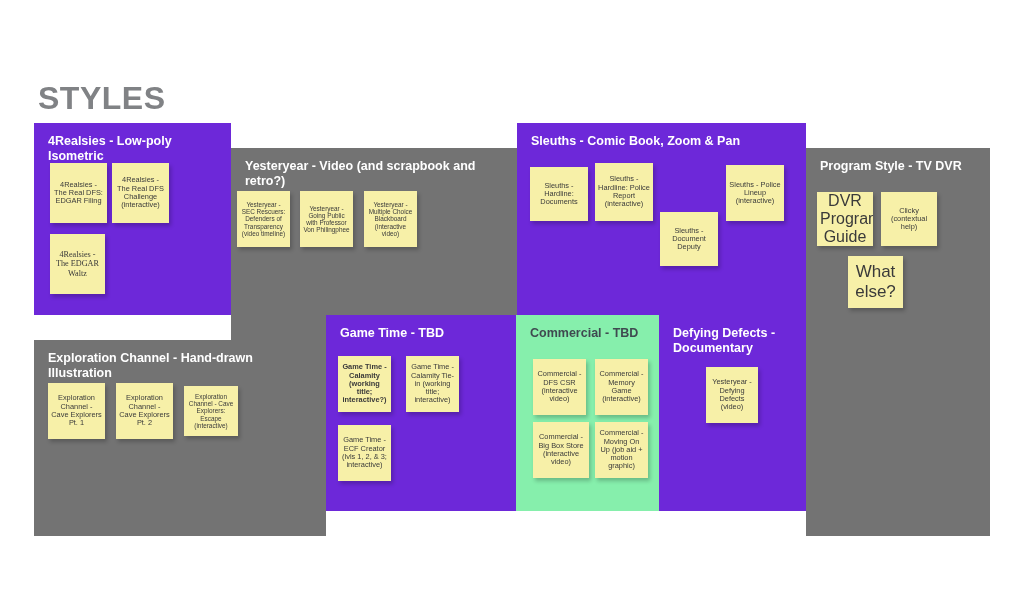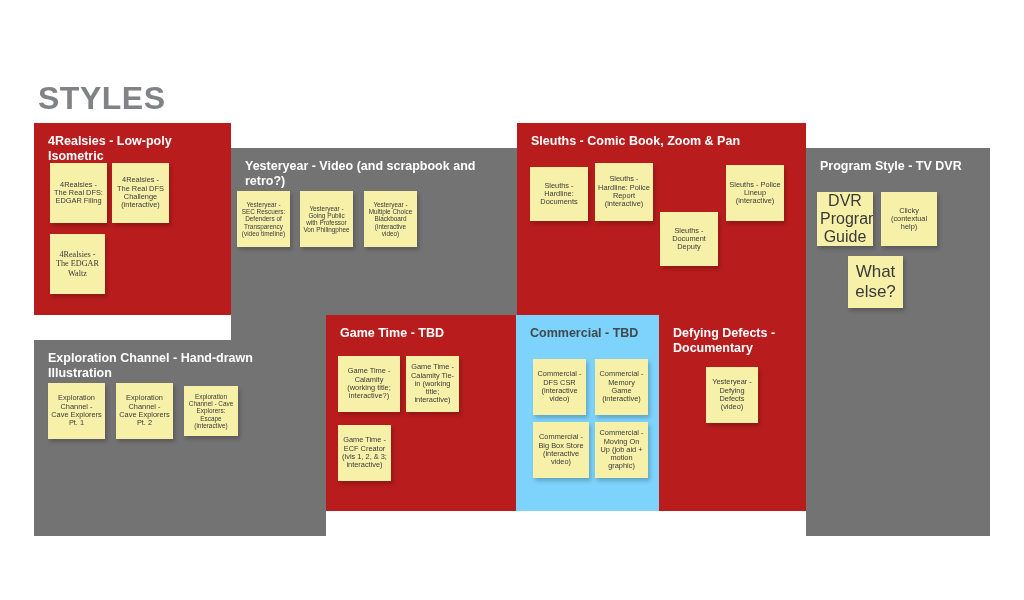--- a/index.html
+++ b/index.html
@@ -31,23 +31,23 @@
     color: #808285;
     letter-spacing: 0.5px;
     line-height: 40px;
     font-family: "Liberation Sans", sans-serif;
   }
 
   .panel {
     position: absolute;
     box-sizing: border-box;
   }
-  .panel.red   { background: #b91c1c; }
+  .panel.red   { background: #6d28d9; }
   .panel.slate { background: #737373; margin-top: 25px; }
-  .panel.pale  { background: #7dd3fc; }
+  .panel.pale  { background: #86efac; }
 
   .panel-title {
     position: absolute;
     left: 14px;
     top: 11px;
     right: 10px;
     color: #ffffff;
     font-size: 12.5px;
     font-weight: bold;
     line-height: 15px;
@@ -150,21 +150,21 @@
     <div class="note small" style="left:82px; top:43px; width:57px; height:56px;">
       <span>Exploration Channel - Cave Explorers Pt. 2</span>
     </div>
     <div class="note tiny" style="left:150px; top:46px; width:54px; height:50px;">
       <span>Exploration Channel - Cave Explorers: Escape (interactive)</span>
     </div>
   </div>
 
   <div class="panel red" style="left:326px; top:315px; width:190px; height:196px;">
     <div class="panel-title">Game Time - TBD</div>
-    <div class="note small" style="left:12px; top:41px; width:62px; height:56px;">
+    <div class="note small" style="left:12px; top:41px; width:53px; height:56px;font-weight:bold;">
       <span>Game Time - Calamity (working title; interactive?)</span>
     </div>
     <div class="note small" style="left:80px; top:41px; width:53px; height:56px;">
       <span>Game Time - Calamity Tie-in (working title; interactive)</span>
     </div>
     <div class="note small" style="left:12px; top:110px; width:53px; height:56px;">
       <span>Game Time - ECF Creator (lvls 1, 2, &amp; 3; interactive)</span>
     </div>
   </div>
 

